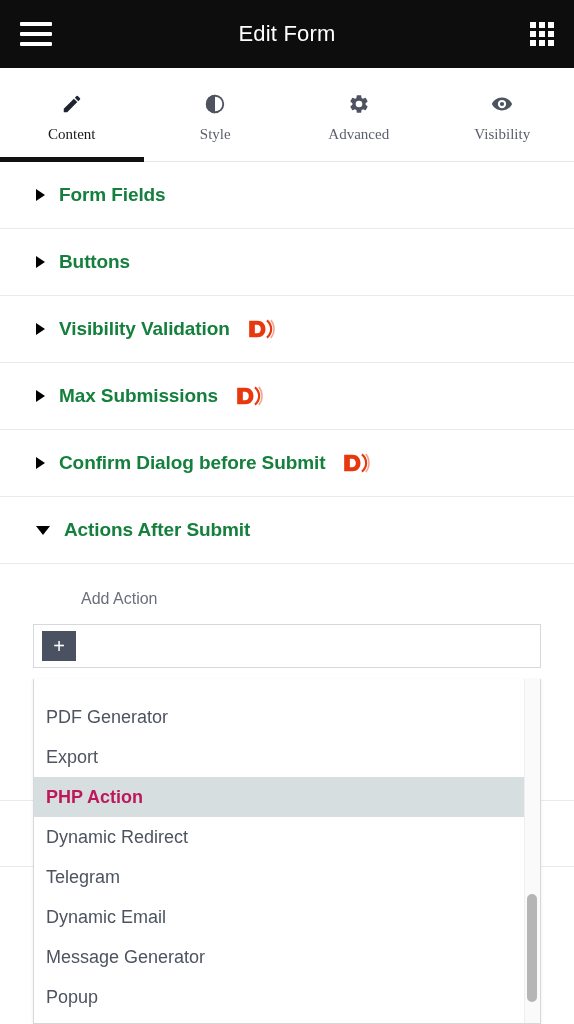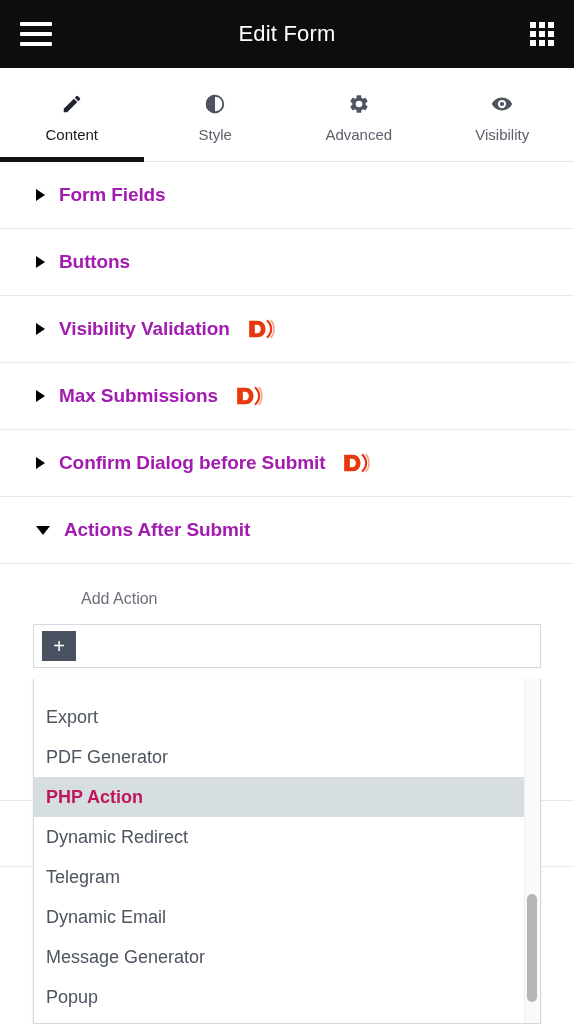--- a/index.html
+++ b/index.html
@@ -27,21 +27,21 @@
   }
   .grid-icon { display:grid; grid-template-columns:repeat(3,6px);
     grid-template-rows:repeat(3,6px); gap:3px; cursor:pointer; z-index:2; }
   .grid-icon i { display:block; width:6px; height:6px; background:#fff; }
 
   
   .tabs { display:flex; height:94px; background:#fff;
     border-bottom:1px solid #e6e6e6; }
   .tab { flex:1; display:flex; flex-direction:column; align-items:center;
     justify-content:center; gap:10px; position:relative; cursor:pointer;
-    padding-top:6px; }
+    padding-top:6px;font-family:Liberation Serif, serif; }
   .tab-icon { height:24px; display:flex; align-items:center; justify-content:center; }
   .tab-label { font-size:15px; color:#5a5f6b; }
   .tab.active .tab-label { color:#1a1a1a; }
   .tab.active::after {
     content:""; position:absolute; bottom:-1px; left:0; right:0;
     height:5px; background:#111;
   }
   .tab:first-child.active::after { left:-0px; }
   .tab svg { display:block; }
 
@@ -54,21 +54,21 @@
   }
   .caret { width:0; height:0; margin-right:14px; flex:0 0 auto; }
   .caret.collapsed {
     border-top:6px solid transparent; border-bottom:6px solid transparent;
     border-left:9px solid #000;
   }
   .caret.expanded {
     border-left:7px solid transparent; border-right:7px solid transparent;
     border-top:9px solid #000;
   }
-  .section-title { font-size:19px; font-weight:bold; color:#a21caf;
+  .section-title { font-size:19px; font-weight:bold; color:#15803d;
     letter-spacing:-.1px; }
   .badge-d { margin-left:18px; display:inline-flex; align-items:center; }
 
   
   .panel-body { padding:26px 33px 0 33px; }
   .field-label { font-size:16px; color:#6a6f7b; margin-bottom:16px;margin-left:48px; }
   .repeater-box {
     border:1px solid #d5d8dd; background:#fff;
     height:44px; display:flex; align-items:center; padding:0 0 0 8px;
     position:relative;
@@ -232,22 +232,22 @@
   <div style="position:absolute; left:0; right:0; top:800px;">
     <div style="height:1px;background:#eaeaea;"></div>
   </div>
   <div style="position:absolute; left:0; right:0; top:866px;">
     <div style="height:1px;background:#eaeaea;"></div>
   </div>
 
   <div class="dropdown">
     <div class="dd-list">
       <div class="dd-item partial"></div>
+      <div class="dd-item">PDF Generator</div>
       <div class="dd-item">Export</div>
-      <div class="dd-item">PDF Generator</div>
       <div class="dd-item selected">PHP Action</div>
       <div class="dd-item">Dynamic Redirect</div>
       <div class="dd-item">Telegram</div>
       <div class="dd-item">Dynamic Email</div>
       <div class="dd-item">Message Generator</div>
       <div class="dd-item">Popup</div>
     </div>
     <div class="dd-scroll-track">
       <div class="dd-scroll-thumb" style="top:215px;height:108px;"></div>
     </div>

